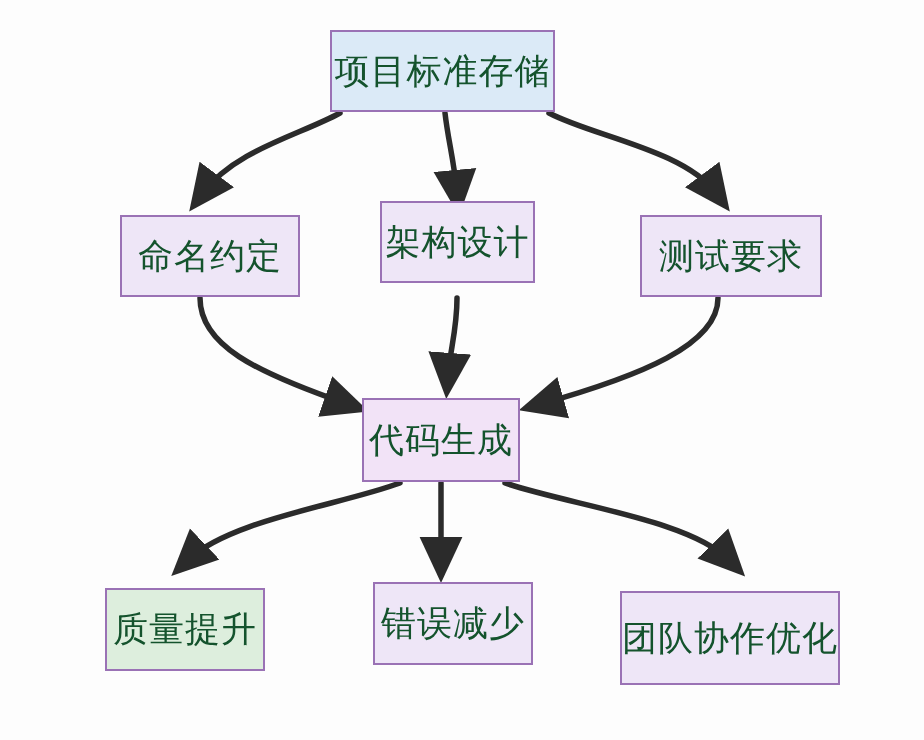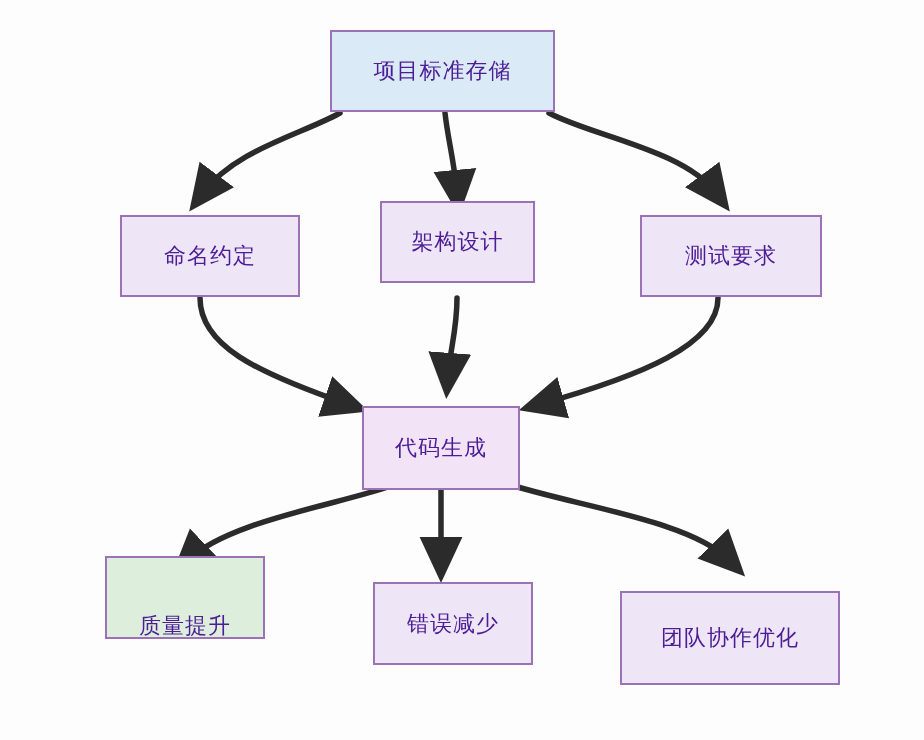--- a/index.html
+++ b/index.html
@@ -26,22 +26,22 @@
     width: 924px;
     height: 740px;
   }
   .node {
     position: absolute;
     box-sizing: border-box;
     display: flex;
     align-items: center;
     justify-content: center;
     border: 2px solid #9a72b5;
-    color: #4c1d95;
-    font-size: 22px;
+    color: #14532d;
+    font-size: 35px;
     line-height: 1;
     letter-spacing: 1px;
     white-space: nowrap;
     z-index: 2;
   }
   .node-label {
     display: block;
   }
 </style>
 </head>
@@ -78,25 +78,25 @@
   </div>
 
   <div class="node" style="left:380px; top:201px; width:155px; height:82px; background:#eee6f7; border-color:#9a72b5;">
     <span class="node-label">架构设计</span>
   </div>
 
   <div class="node" style="left:640px; top:215px; width:182px; height:82px; background:#eee6f7; border-color:#9a72b5;">
     <span class="node-label">测试要求</span>
   </div>
 
-  <div class="node" style="left:362px; top:398px; width:158px; height:84px; background:#f2e3f7; border-color:#9a72b5;margin-top:8px;">
+  <div class="node" style="left:362px; top:398px; width:158px; height:84px; background:#f2e3f7; border-color:#9a72b5;">
     <span class="node-label">代码生成</span>
   </div>
 
-  <div class="node" style="left:105px; top:556px; width:160px; height:83px; background:#ddeedd; border-color:#9a72b5;align-items:flex-end;">
+  <div class="node" style="left:105px; top:588px; width:160px; height:83px; background:#ddeedd; border-color:#9a72b5;">
     <span class="node-label">质量提升</span>
   </div>
 
   <div class="node" style="left:362px; top:582px; width:160px; height:83px; background:#eee6f7; border-color:#9a72b5;margin-left:11px;">
     <span class="node-label">错误减少</span>
   </div>
 
   <div class="node" style="left:620px; top:591px; width:220px; height:94px; background:#eee6f7; border-color:#9a72b5;">
     <span class="node-label">团队协作优化</span>
   </div>

